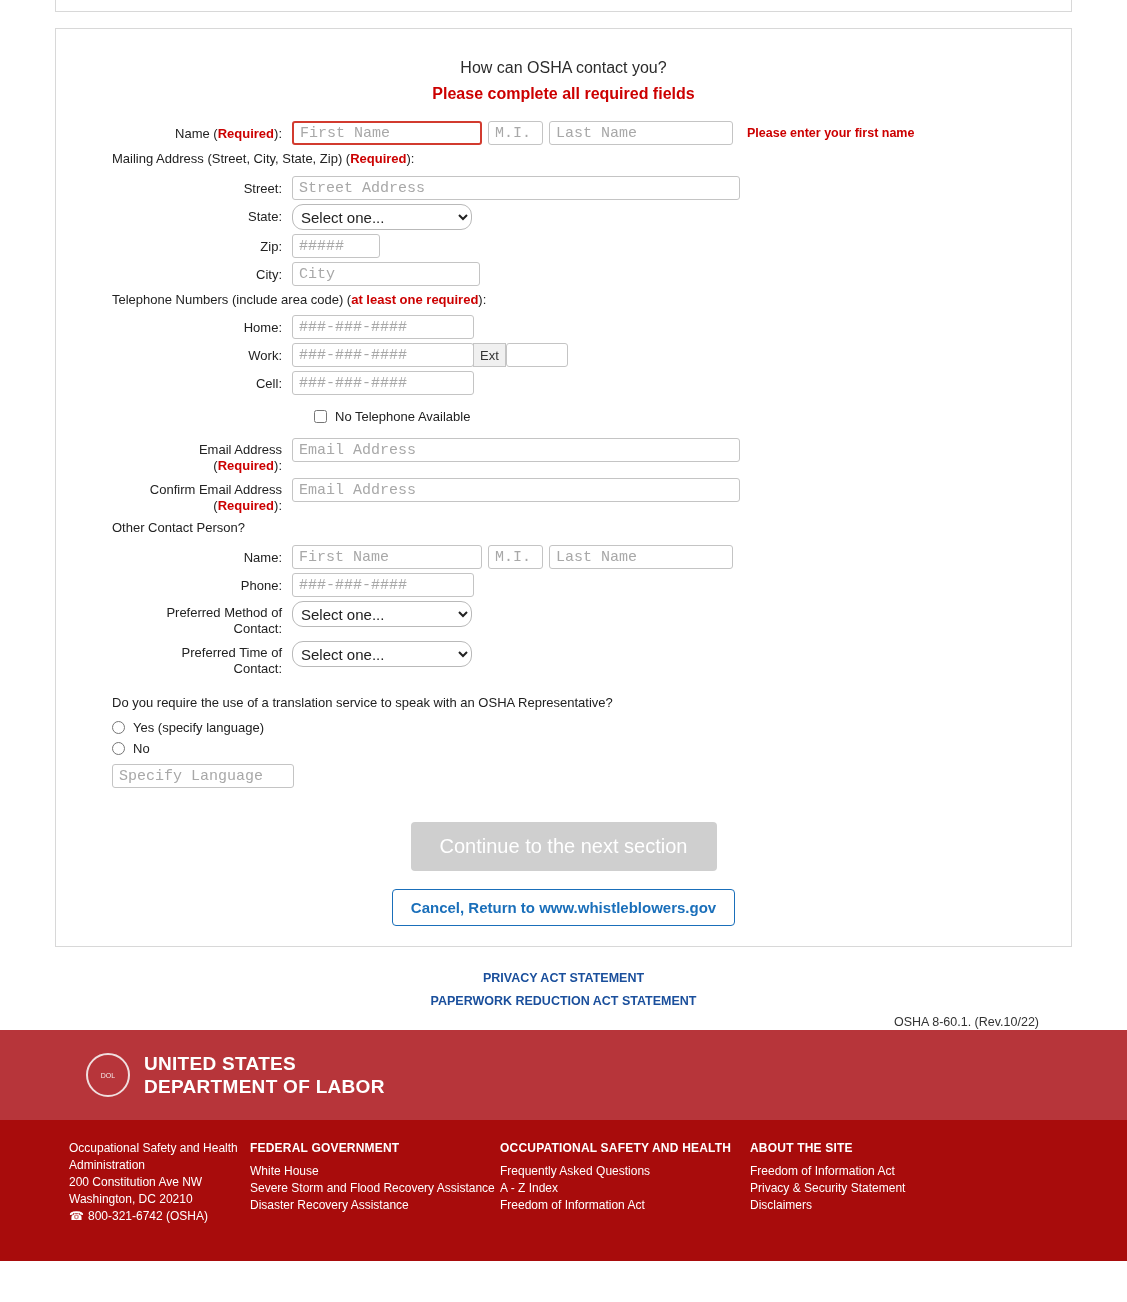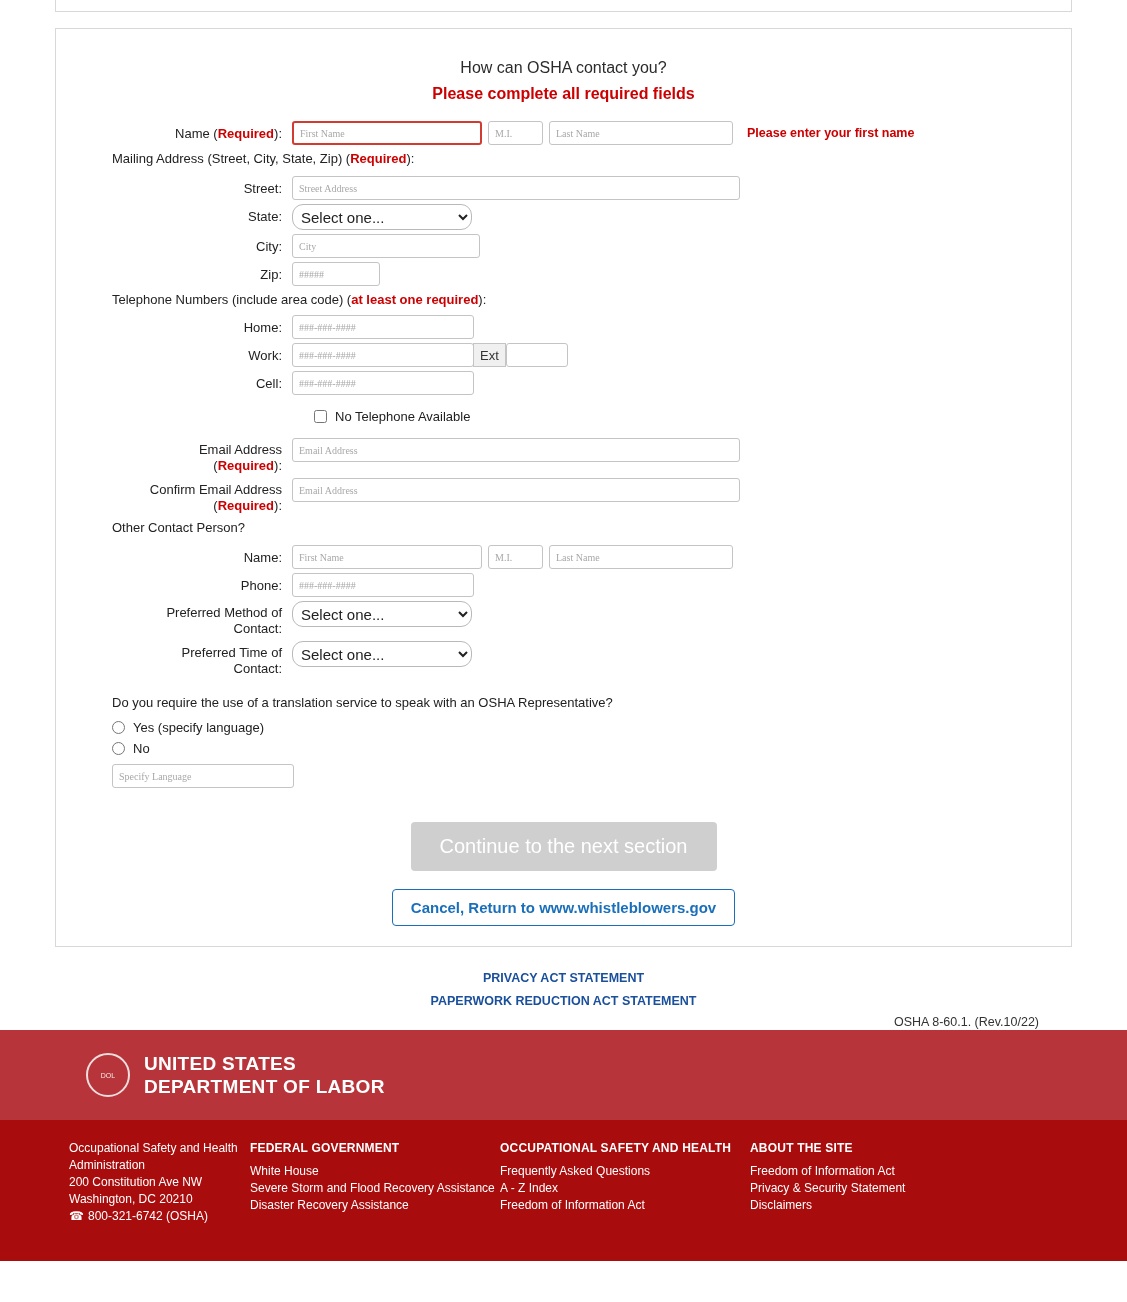--- a/index.html
+++ b/index.html
@@ -55,22 +55,22 @@
     text-align: right;
     padding-right: 10px;
     font-size: 13px;
     line-height: 17px;
     padding-top: 4px;
     color: #222;
   }
   .lbl.small { line-height: 16px; }
 
   input[type="text"] {
-    font-family: Liberation Serif, serif;
-    font-size: 10px;
+    font-family: Liberation Mono, monospace;
+    font-size: 15px;
     padding: 3px 6px;
     border: 1px solid #c4c4c4;
     border-radius: 3px;
     color: #333;
     background: #fff;
     height: 24px;
   }
   input::placeholder { color: #a8a8a8; }
 
   .inp-first { width: 190px; }
@@ -280,27 +280,27 @@
     </div>
 
     <div class="row">
       <div class="lbl">State:</div>
       <select>
         <option>Select one...</option>
       </select>
     </div>
 
     <div class="row">
+      <div class="lbl">Zip:</div>
+      <input type="text" class="inp-zip" placeholder="#####" style="">
+    </div>
+
+    <div class="row">
       <div class="lbl">City:</div>
       <input type="text" class="inp-city" placeholder="City" style="">
-    </div>
-
-    <div class="row">
-      <div class="lbl">Zip:</div>
-      <input type="text" class="inp-zip" placeholder="#####" style="">
     </div>
 
     <div class="section-label tight">
       <span>Telephone Numbers (include area code) (</span><span class="req">at least one required</span><span>):</span>
     </div>
 
     <div class="row">
       <div class="lbl">Home:</div>
       <input type="text" class="inp-phone" placeholder="###-###-####" style="">
     </div>

